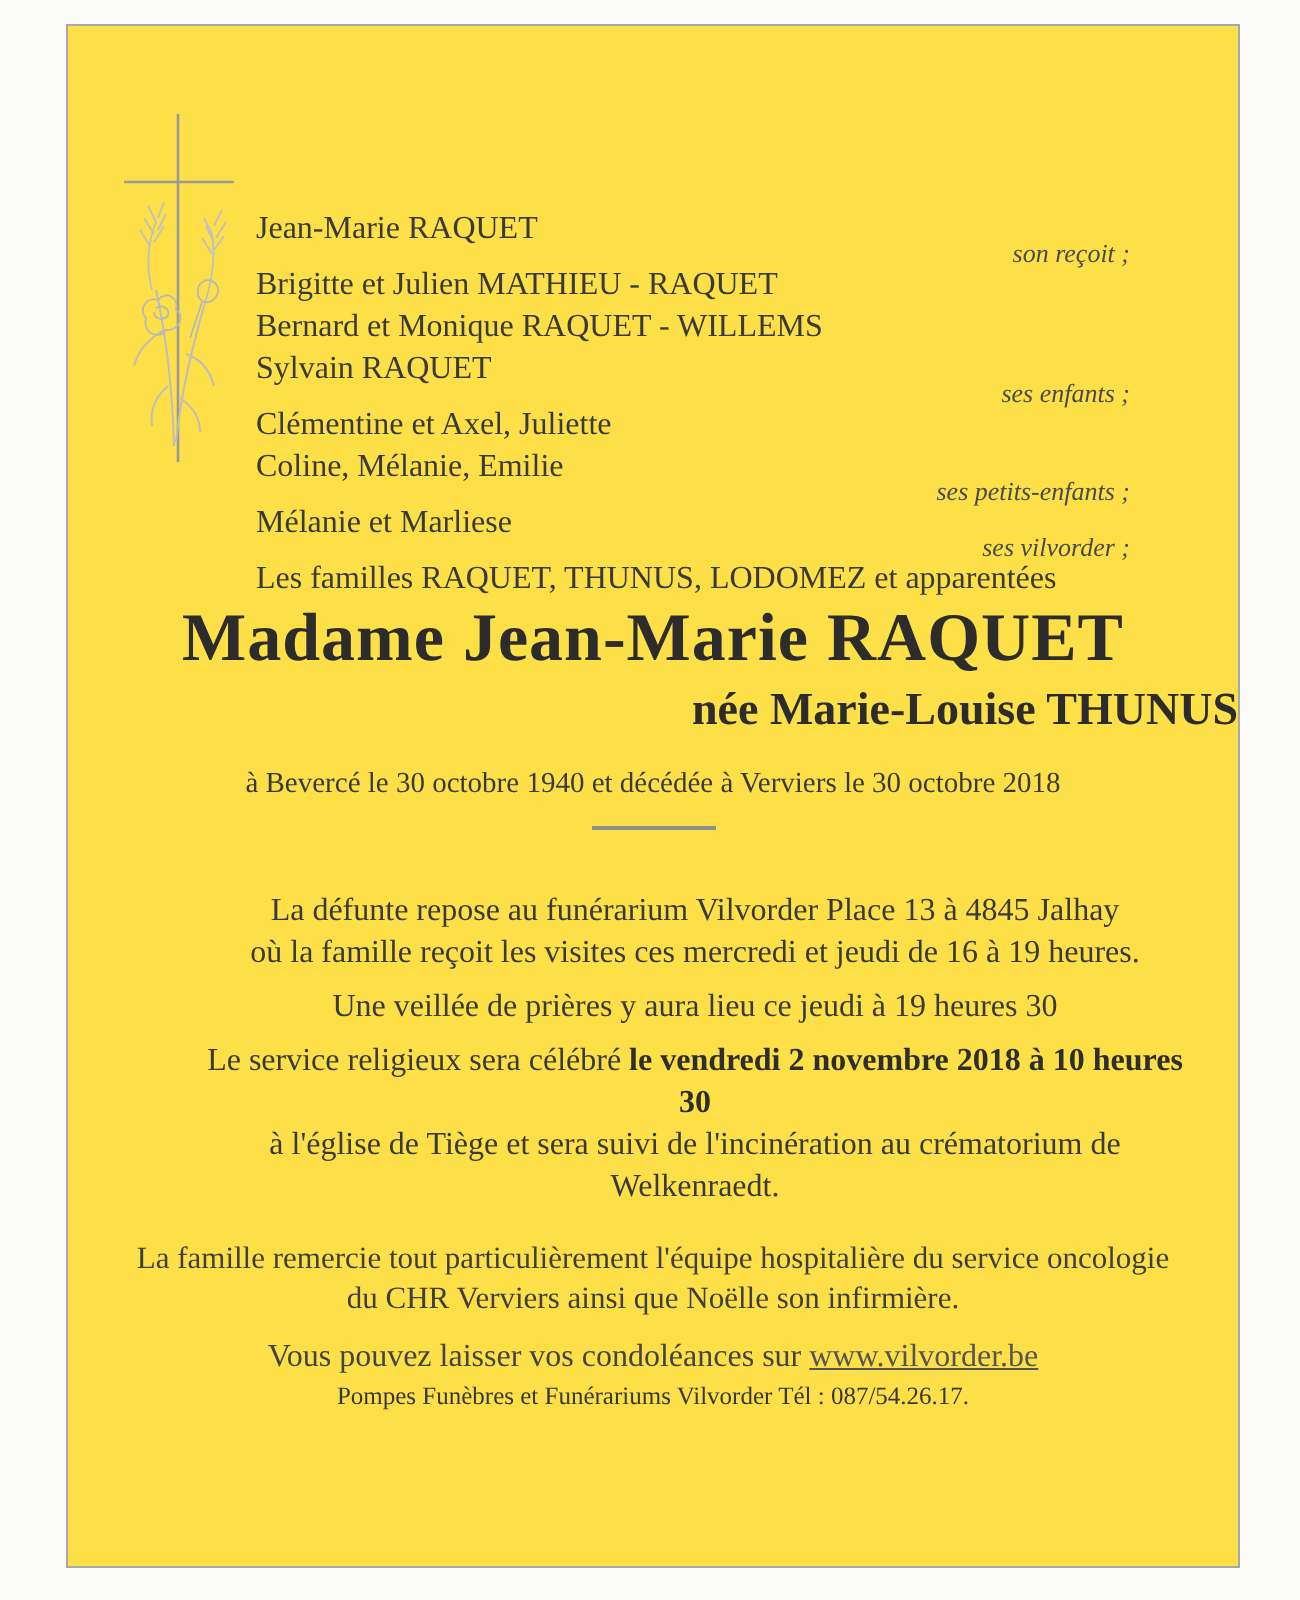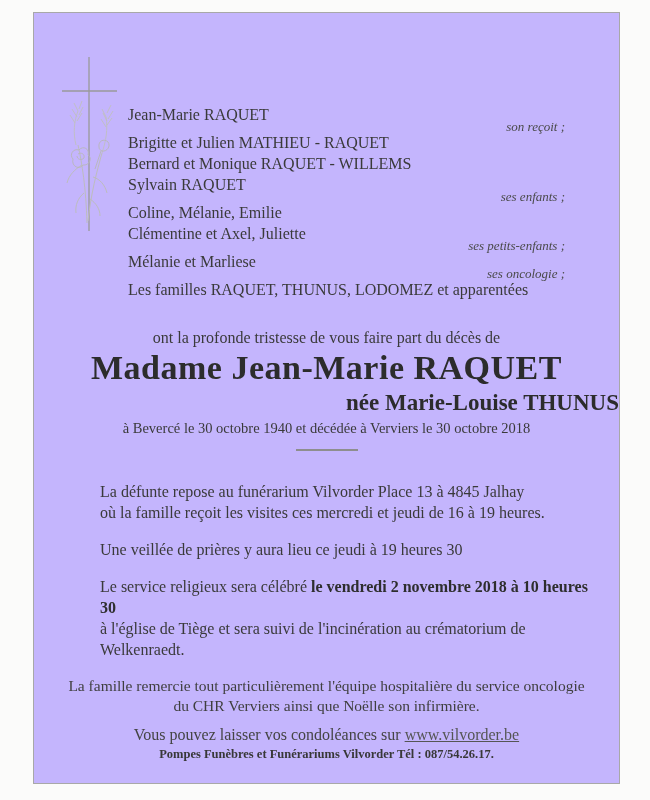--- a/index.html
+++ b/index.html
@@ -12,21 +12,21 @@
     color: #3a3a3a;
     -webkit-font-smoothing: antialiased;
   }
   .page {
     position: absolute;
     left: 33px;
     top: 12px;
     width: 585px;
     height: 770px;
     border: 1px solid #a8a8a8;
-    background: #c4b5fd;
+    background: #fde047;
     overflow: hidden;
   }
   .cross-art {
     position: absolute;
     left: 21px;
     top: 40px;
     width: 66px;
     height: 182px;
   }
   .names-col {
@@ -59,58 +59,59 @@
     letter-spacing: 0.5px;
   }
   .maiden-name {
     font-size: 23px;
     font-weight: bold;
     line-height: 30px;
     color: #2c2c2c;
     text-align: right;
   }
   .life-dates {
+    margin-top: 12px;
     font-size: 14.5px;
     line-height: 20px;
   }
   .divider {
     margin: 11px auto 0 auto;
     width: 62px;
     height: 2px;
     background: #8e8e8e;
   }
   .details {
     margin-top: 30px;
     margin-left: 66px;
     margin-right: 24px;
     font-size: 16px;
     line-height: 21px;
   }
-  .details p { margin: 16px 0 2px 0; }
+  .details p { margin: 6px 0 2px 0; text-align: center; }
   .bold { font-weight: bold; color: #2e2e2e; }
   .thanks {
     margin-top: 16px;
     font-size: 15.5px;
     line-height: 20px;
     color: #3f3f3f;
   }
   .condolences {
     margin-top: 9px;
     font-size: 16px;
     line-height: 20px;
     color: #444444;
   }
   .condolences .url {
     text-decoration: underline;
     color: #555555;
   }
   .footer {
     margin-top: 2px;
     font-size: 12.5px;
-    font-weight: bold;
+    font-weight: normal;
     line-height: 14px;
     color: #383838;
   }
 </style>
 </head>
 <body>
 
 <div class="page">
 
   <svg class="cross-art" viewBox="0 0 66 182" xmlns="http://www.w3.org/2000/svg" fill="none">
@@ -164,37 +165,36 @@
     </div>
 
     <div>
       <div class="gline">Brigitte et Julien MATHIEU - RAQUET</div>
       <div class="gline">Bernard et Monique RAQUET - WILLEMS</div>
       <div class="gline">Sylvain RAQUET</div>
       <div class="relation">ses enfants ;</div>
     </div>
 
     <div>
+      <div class="gline">Clémentine et Axel, Juliette</div>
       <div class="gline">Coline, Mélanie, Emilie</div>
-      <div class="gline">Clémentine et Axel, Juliette</div>
       <div class="relation">ses petits-enfants ;</div>
     </div>
 
     <div>
       <div class="gline">Mélanie et Marliese</div>
-      <div class="relation">ses oncologie ;</div>
+      <div class="relation">ses vilvorder ;</div>
     </div>
 
     <div>
       <div class="gline">Les familles RAQUET, THUNUS, LODOMEZ et apparentées</div>
     </div>
 
   </div>
 
-  <div class="intro center">ont la profonde tristesse de vous faire part du décès de</div>
 
   <div class="deceased-name center">Madame Jean-Marie RAQUET</div>
   <div class="maiden-name center">née Marie-Louise THUNUS</div>
 
   <div class="life-dates center">à Bevercé le 30 octobre 1940 et décédée à Verviers le 30 octobre 2018</div>
 
   <div class="divider"></div>
 
   <div class="details">
     <p>

